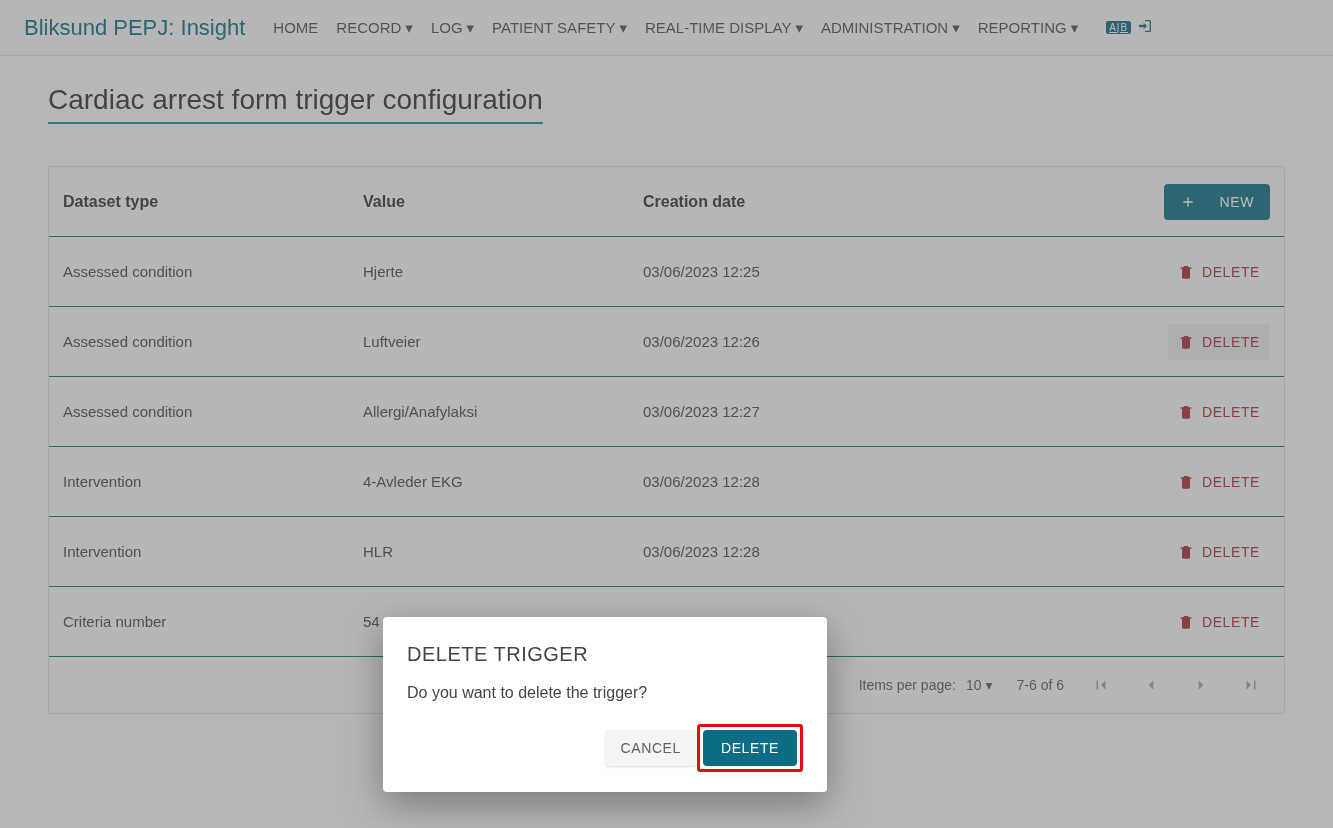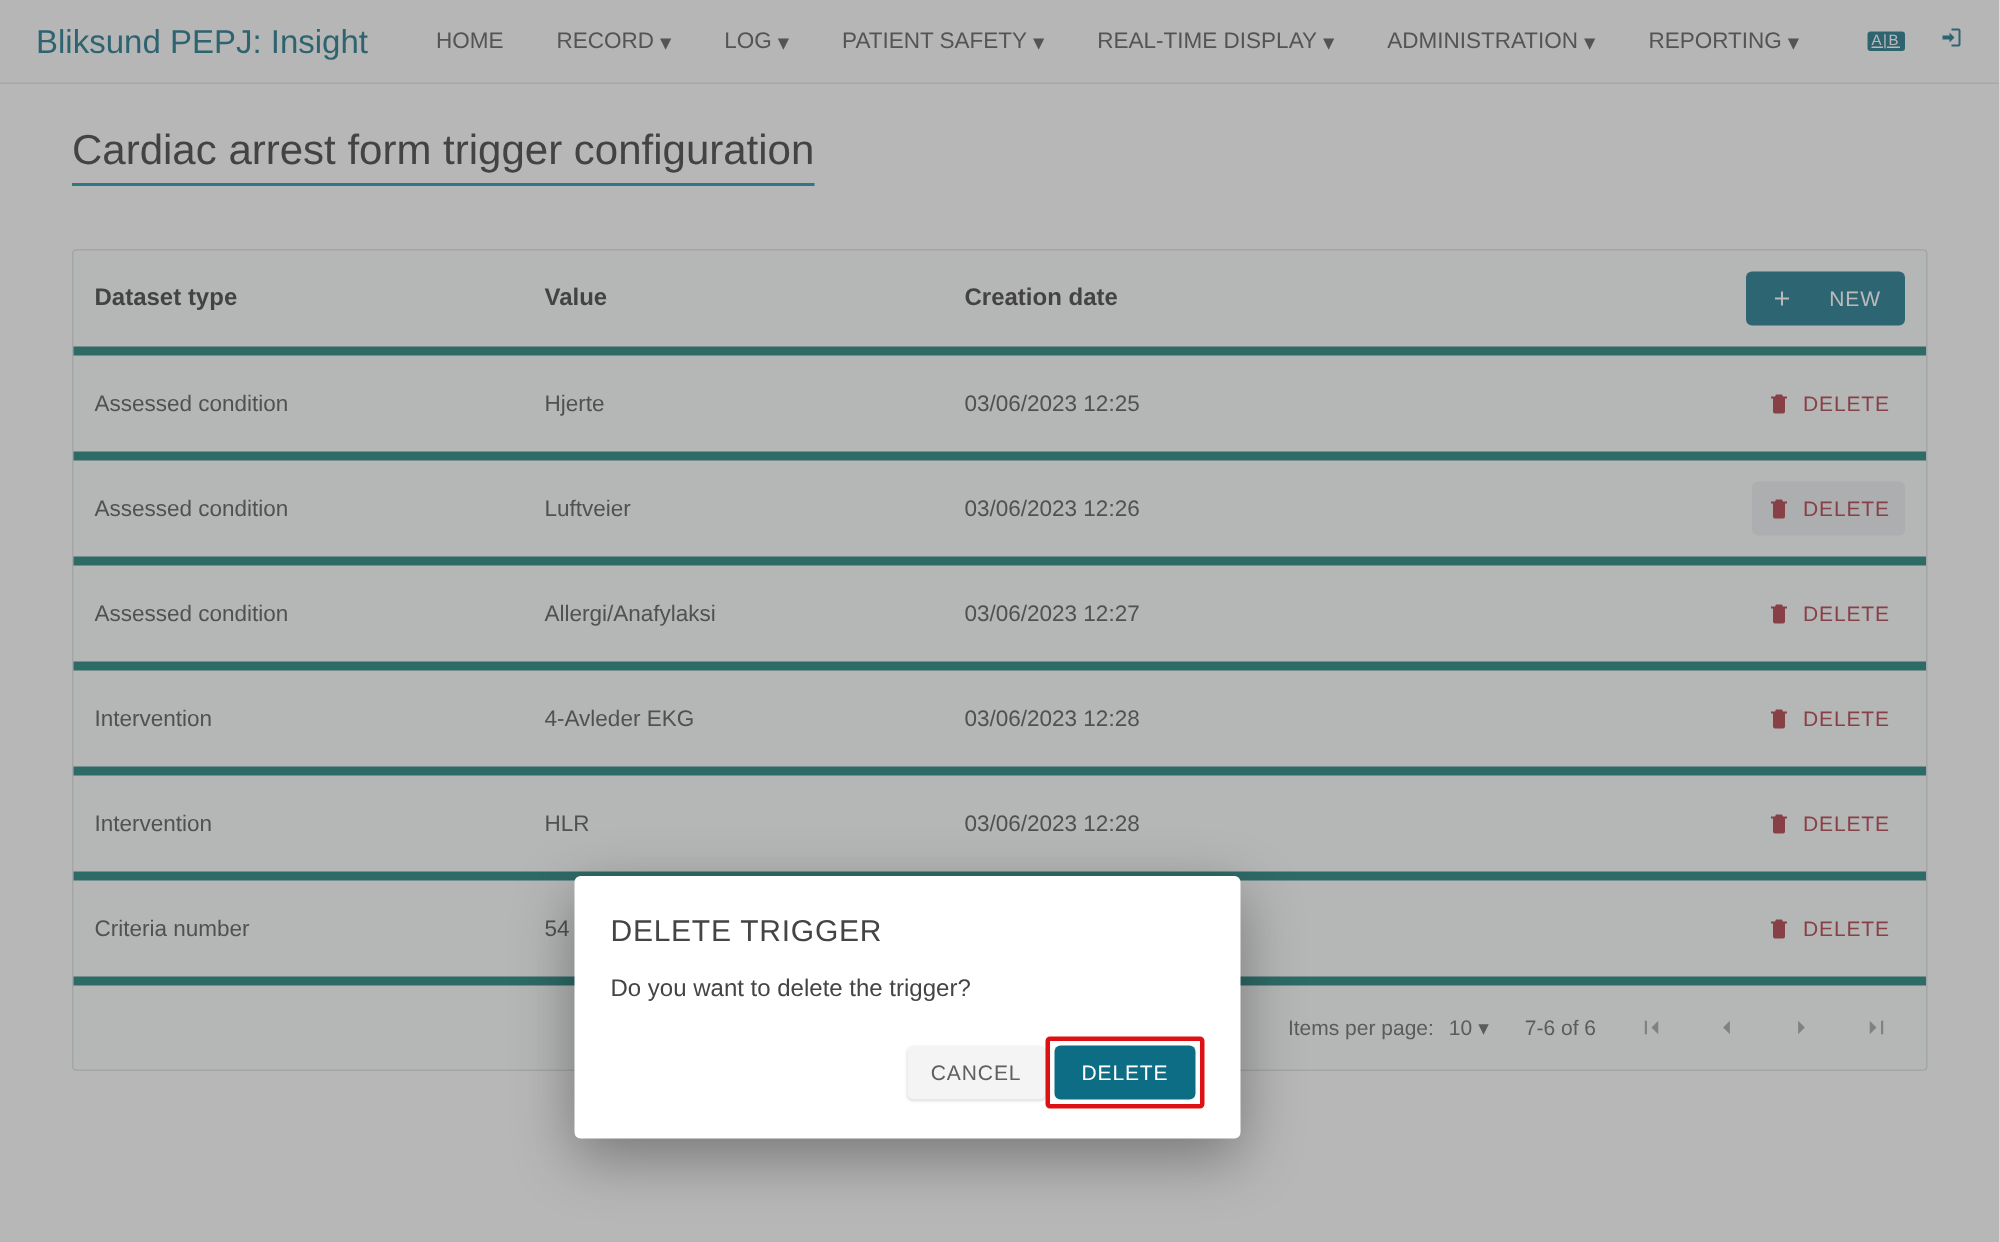--- a/index.html
+++ b/index.html
@@ -2,42 +2,42 @@
 <html><head>
 <meta charset="utf-8">
 <style>
   * { box-sizing: border-box; }
   html, body { margin:0; padding:0; font-family: Arial, Helvetica, sans-serif; background:#fafafa; color:#333; }
   body { width:1333px; height:828px; position:relative; overflow:hidden; }
 
   
   .navbar {
     display:flex; align-items:center; height:56px; padding:0 24px;
-    background:#f8f9fa; border-bottom:1px solid #e0e0e0;justify-content:space-between;
+    background:#f8f9fa; border-bottom:1px solid #e0e0e0;
   }
   .brand { color:#0e6b80; font-size:22px; font-weight:500; margin-right:28px; text-decoration:none; }
   .nav-item { color:#505050; font-size:15px; margin-right:18px; display:flex; align-items:center; cursor:pointer; }
   .caret { margin-left:4px; }
   .nav-icon { color:#0e6b80; font-size:16px; margin-left:6px; cursor:pointer; }
   .lang-badge { font-size:10px; background:#0e6b80; color:#fff; border-radius:2px; padding:1px 3px; margin-left:10px; cursor:pointer; letter-spacing:1px;text-decoration:underline; }
 
   
   .page { padding:28px 48px; }
   .page-title {
     font-size:28px; color:#333; font-weight:400; margin:0 0 6px 0;
     display:inline-block; border-bottom:2px solid #0e8ca6; padding-bottom:6px;
   }
 
   
   .card {
     margin-top:36px; background:#f7f8f9; border:1px solid #d9dbde; border-radius:3px;
   }
   .thead, .trow {
     display:grid; grid-template-columns: 300px 280px 1fr 160px;
-    align-items:center; padding:0 14px; border-bottom:6px solid #0f766e;
+    align-items:center; padding:0 14px; border-bottom:1px solid #0f766e;
   }
   .thead { height:70px; font-weight:bold; color:#333; }
   .trow  { height:70px; color:#4a4a4a; font-size:15px; }
   .trow:last-of-type { border-bottom:1px solid #d9dbde; }
 
   .btn-new {
     justify-self:end; background:#0d6d84; color:#fff; border:none;
     padding:10px 16px; font-size:14px; border-radius:4px; display:flex; align-items:center; gap:24px; cursor:pointer;
     letter-spacing:0.6px;
   }
@@ -62,21 +62,21 @@
   .pager-btn { background:none; border:none; color:#9e9e9e; cursor:pointer; padding:4px; }
   .pager-btn svg { width:18px; height:18px; display:block; }
 
   
   .overlay {
     position:absolute; inset:0; background:rgba(90,90,90,0.42);
   }
 
   
   .dialog {
-    position:absolute; left:383px; top:584px; width:444px;
+    position:absolute; left:383px; top:617px; width:444px;
     background:#fff; border-radius:4px; box-shadow:0 12px 40px rgba(0,0,0,0.35);
     padding:26px 24px 20px 24px;
   }
   .dialog-title { font-size:20px; color:#444; letter-spacing:0.5px; margin:0 0 18px 0; font-weight:500; }
   .dialog-body { font-size:16px; color:#444; margin:0 0 22px 0; }
   .dialog-actions { display:flex; justify-content:flex-end; align-items:center; }
   .btn-cancel {
     background:#f4f4f4; border:none; color:#606060; font-size:14px;
     padding:10px 16px; border-radius:4px; cursor:pointer; letter-spacing:0.6px;
     box-shadow:0 1px 2px rgba(0,0,0,0.15);

